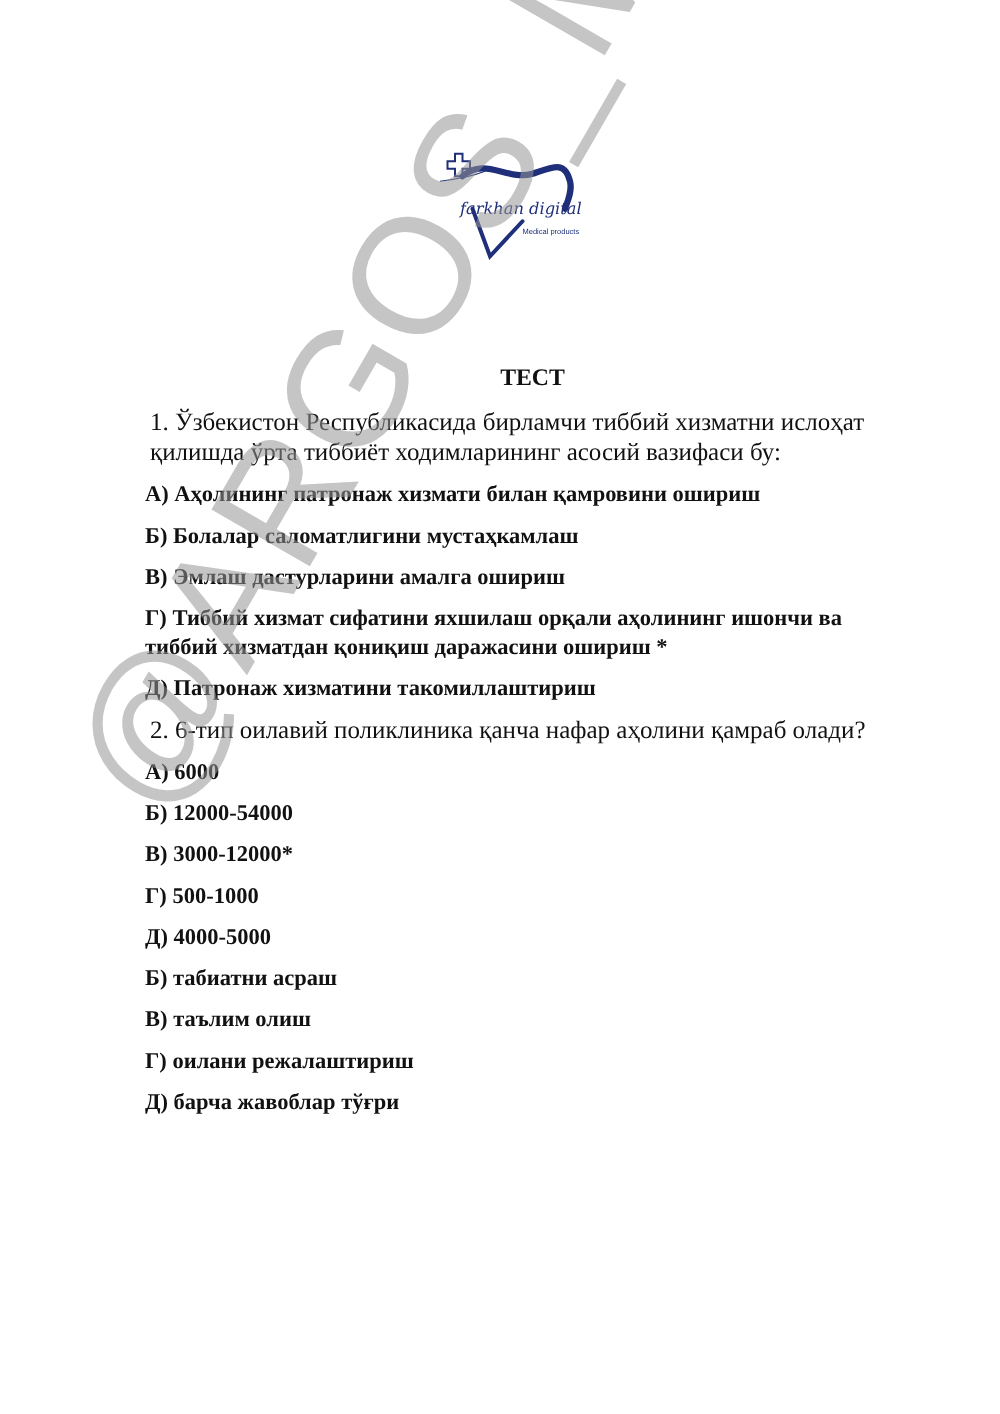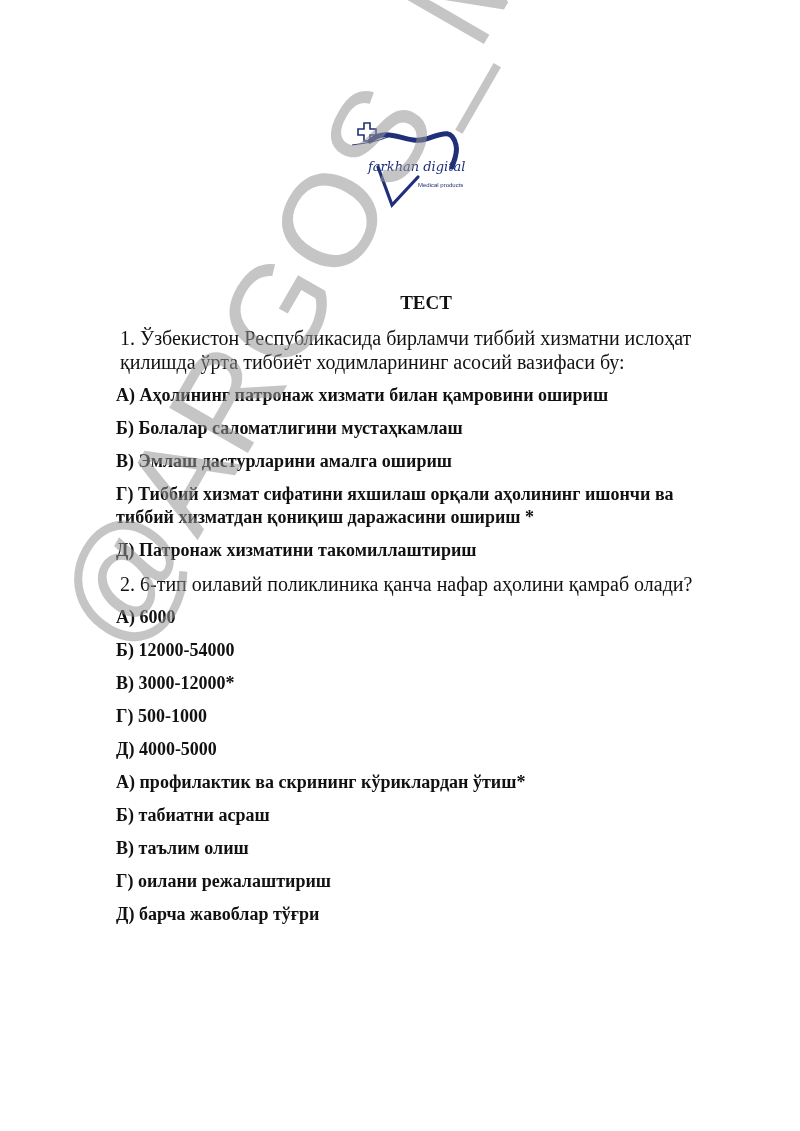--- a/index.html
+++ b/index.html
@@ -89,21 +89,20 @@
   <div>
     <div class="q">2. 6-тип оилавий поликлиника қанча нафар аҳолини қамраб олади?</div>
     <div class="opt">А) 6000</div>
     <div class="opt">Б) 12000-54000</div>
     <div class="opt">В) 3000-12000*</div>
     <div class="opt">Г) 500-1000</div>
     <div class="opt">Д) 4000-5000</div>
   </div>
 
   <div>
-    <div class="opt">А) профилактик ва скрининг кўриклардан ўтиш*</div>
     <div class="opt">Б) табиатни асраш</div>
     <div class="opt">В) таълим олиш</div>
     <div class="opt">Г) оилани режалаштириш</div>
     <div class="opt">Д) барча жавоблар тўғри</div>
   </div>
 </div>
 
 <div class="watermark">@ARGOS_MED</div>
 
 </body></html>

